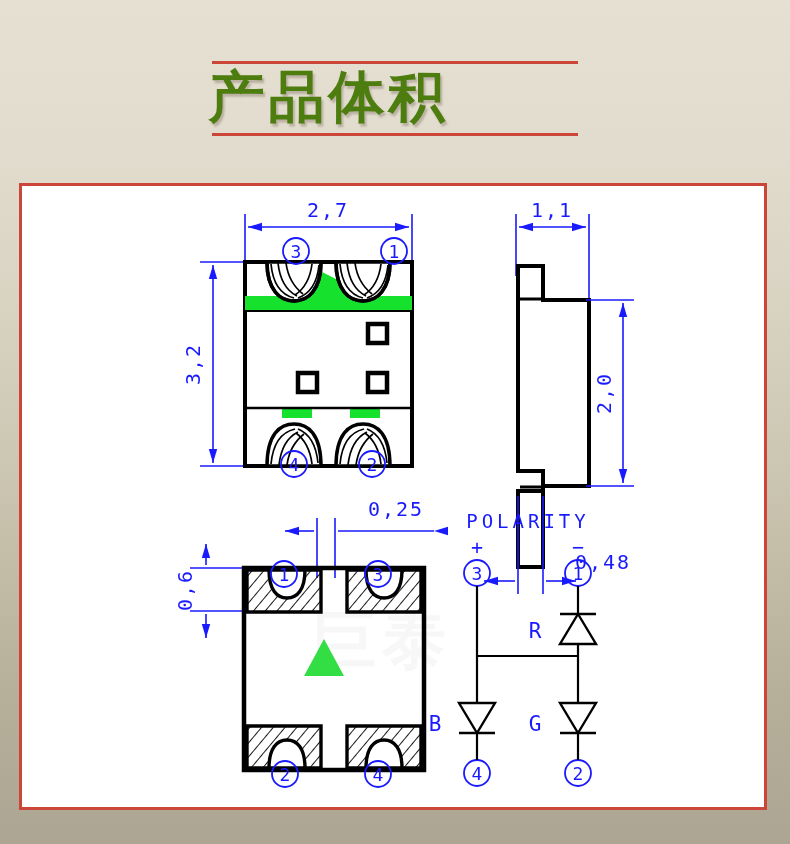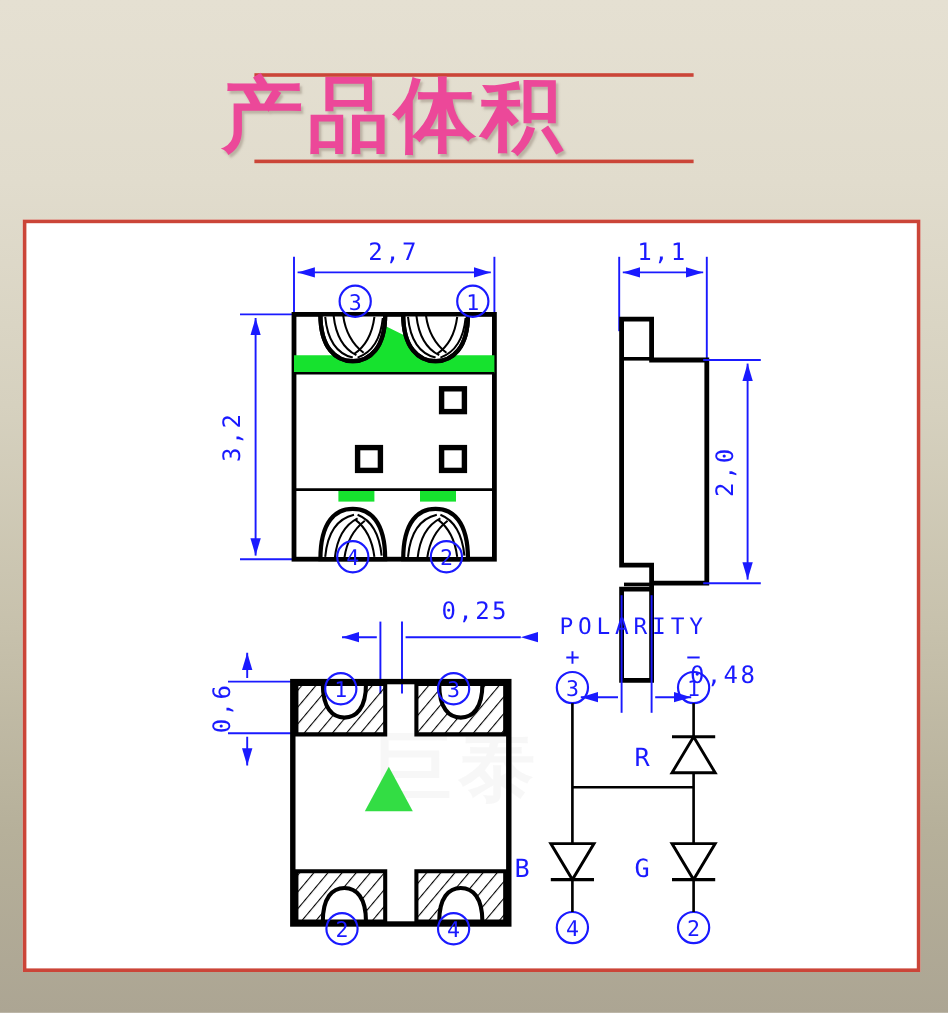--- a/index.html
+++ b/index.html
@@ -10,21 +10,21 @@
     overflow:hidden;position:relative;
   }
   
   #title-block{position:absolute;left:0;top:0;width:790px;height:168px;}
   .title-rule{position:absolute;left:212px;width:366px;height:3px;background:#cb4538;}
   #rule-top{top:61px;}
   #rule-bottom{top:133px;}
   #page-title{
     position:absolute;left:0;top:62px;width:657px;text-align:center;
     font-family:"DejaVu Sans", sans-serif;
-    font-size:68px;line-height:70px;font-weight:bold;color:#ec4899;
+    font-size:56px;line-height:70px;font-weight:bold;color:#4d7c0f;
     letter-spacing:4px;
     text-shadow:2px 3px 2px rgba(140,125,110,.45);
   }
   
   #drawing-panel{
     position:absolute;left:19px;top:183px;width:748px;height:627px;
     background:#ffffff;border:3px solid #cb4538;box-sizing:border-box;
   }
   #drawing-canvas{position:absolute;left:0;top:0;width:742px;height:621px;}
   

